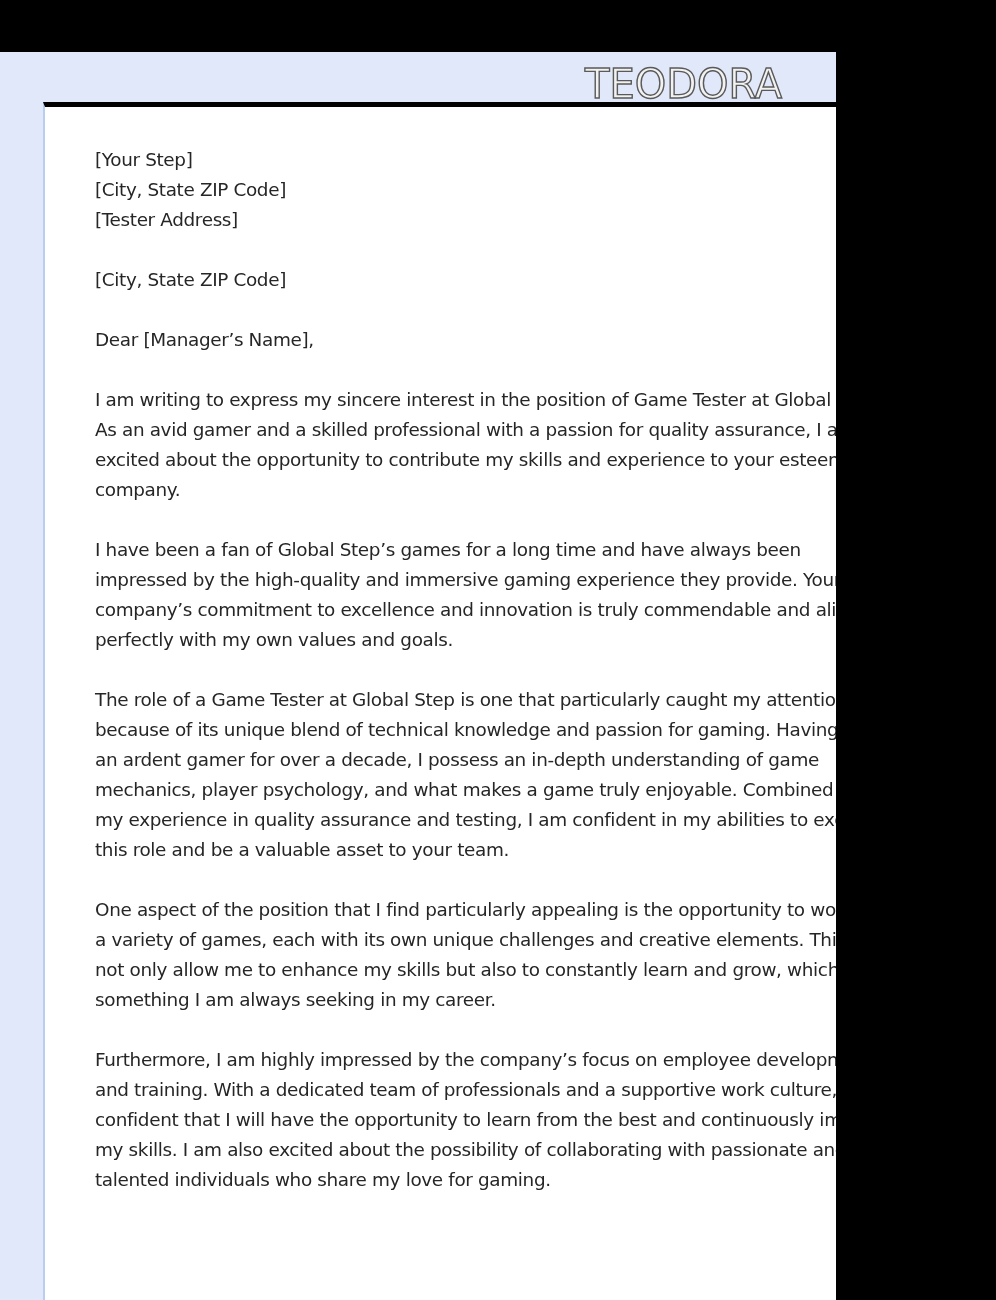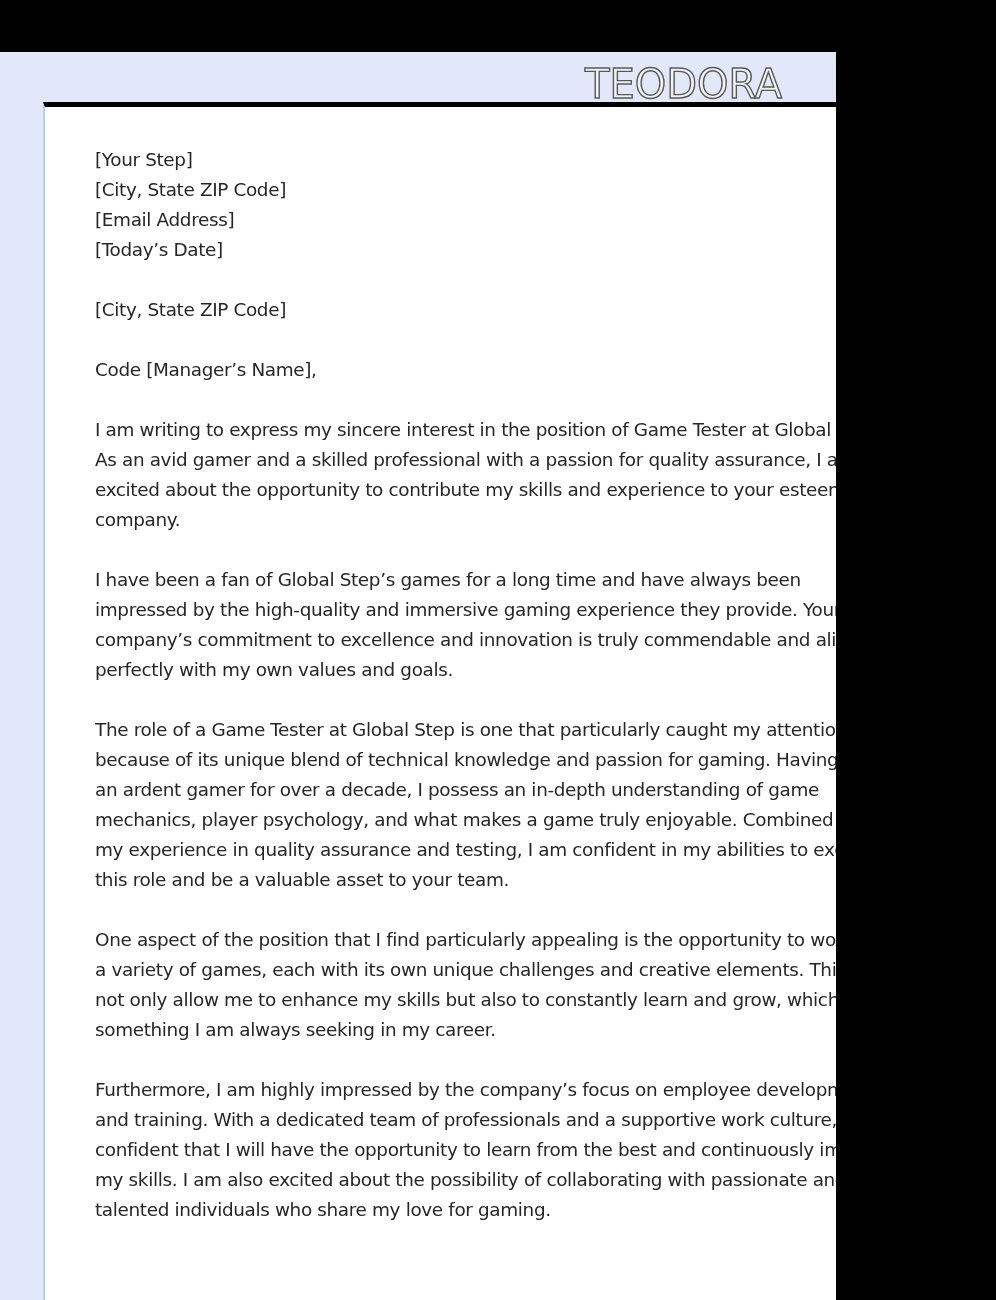--- a/index.html
+++ b/index.html
@@ -48,29 +48,28 @@
 
 <div class="frame">
   <div class="brand">TEODORA</div>
 
   <div class="page"></div>
 
   <div class="letter">
     <div>
       <span class="line">[Your Step]</span>
       <span class="line">[City, State ZIP Code]</span>
-      <span class="line">[Email Address]</span>
-      <span class="line">[Today’s Date]</span>
+      <span class="line">[Tester Address]</span>
     </div>
     <span class="gap"></span>
     <div>
       <span class="line">[City, State ZIP Code]</span>
     </div>
     <span class="gap"></span>
-    <p>Code [Manager’s Name],</p>
+    <p>Dear [Manager’s Name],</p>
     <p>I am writing to express my sincere interest in the position of Game Tester at Global Step. As an avid gamer and a skilled professional with a passion for quality assurance, I am excited about the opportunity to contribute my skills and experience to your esteemed company.</p>
     <p>I have been a fan of Global Step’s games for a long time and have always been impressed by the high-quality and immersive gaming experience they provide. Your company’s commitment to excellence and innovation is truly commendable and aligns perfectly with my own values and goals.</p>
     <p>The role of a Game Tester at Global Step is one that particularly caught my attention because of its unique blend of technical knowledge and passion for gaming. Having been an ardent gamer for over a decade, I possess an in-depth understanding of game mechanics, player psychology, and what makes a game truly enjoyable. Combined with my experience in quality assurance and testing, I am confident in my abilities to excel in this role and be a valuable asset to your team.</p>
     <p>One aspect of the position that I find particularly appealing is the opportunity to work on a variety of games, each with its own unique challenges and creative elements. This will not only allow me to enhance my skills but also to constantly learn and grow, which is something I am always seeking in my career.</p>
     <p>Furthermore, I am highly impressed by the company’s focus on employee development and training. With a dedicated team of professionals and a supportive work culture, I am confident that I will have the opportunity to learn from the best and continuously improve my skills. I am also excited about the possibility of collaborating with passionate and talented individuals who share my love for gaming.</p>
   </div>
 
   <div class="watermark">Lazyapply.com</div>
 </div>
 

